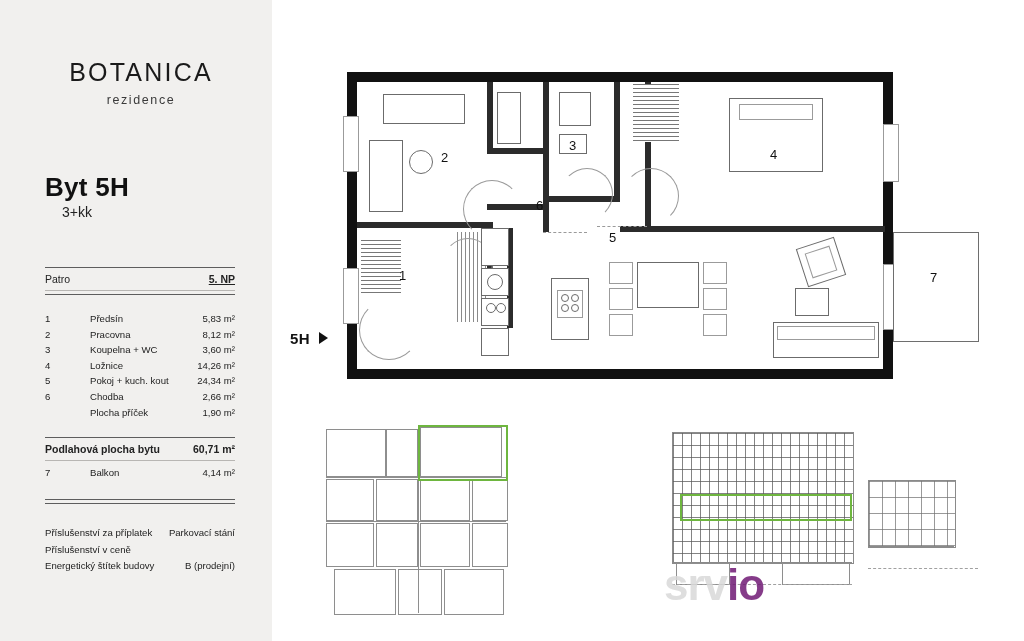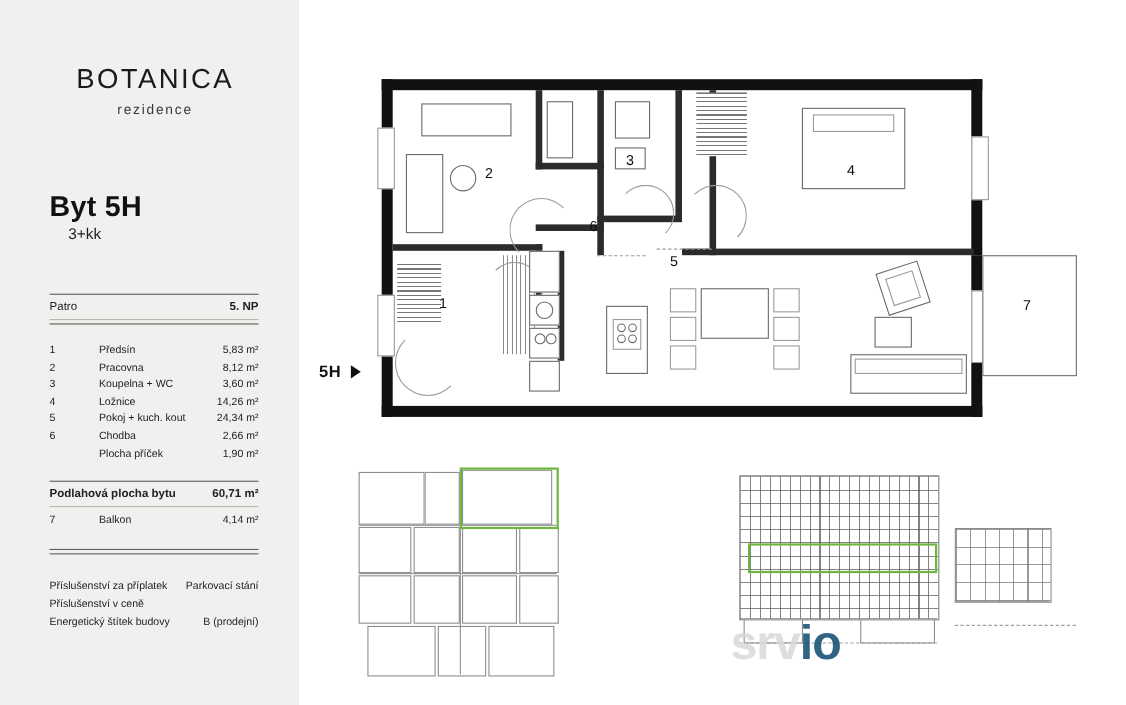--- a/index.html
+++ b/index.html
@@ -198,40 +198,40 @@
     position: absolute;
     left: 392px; top: 560px;
     font-size: 44px;
     font-weight: bold;
     letter-spacing: -1px;
     color: #d9d9d9;
     opacity: .85;
     pointer-events: none;
     user-select: none;
   }
-  #watermark .accent { color: #0c4a6e; }
+  #watermark .accent { color: #701a75; }
 </style>
 </head>
 <body>
 
 <div id="sidebar">
 
   <div id="brand">
     <div id="brand-name">BOTANICA</div>
     <div id="brand-sub">rezidence</div>
   </div>
 
   <div id="unit-title">Byt 5H</div>
   <div id="unit-layout">3+kk</div>
 
   <div class="sb-block" style="top:264px;">
     <div class="hr-strong"></div>
     <div class="rowline">
       <span>Patro</span>
-      <span style="font-weight:bold;">5. NP</span>
+      <span style="font-weight:bold;text-decoration:underline;">5. NP</span>
     </div>
     <div class="hr-thin"></div>
     <div class="hr-strong"></div>
   </div>
 
   <div class="sb-block" style="top:311px;">
     <div class="rm-row">
       <span class="rm-num">1</span>
       <span class="rm-name">Předsín</span>
       <span class="rm-area">5,83 m²</span>

